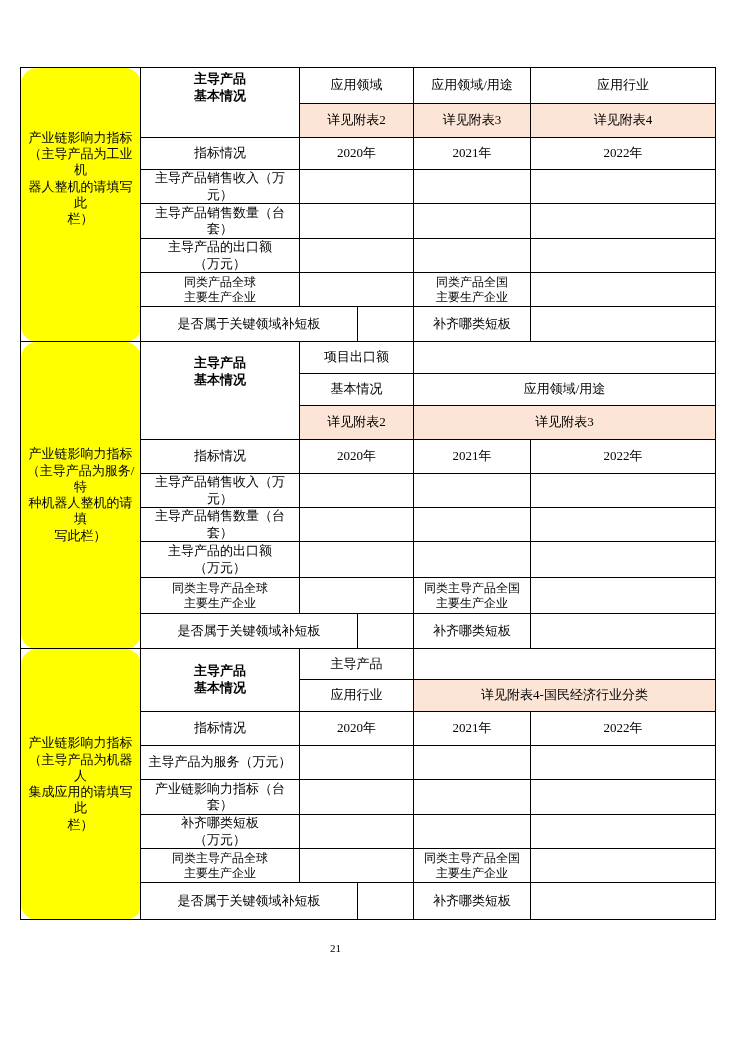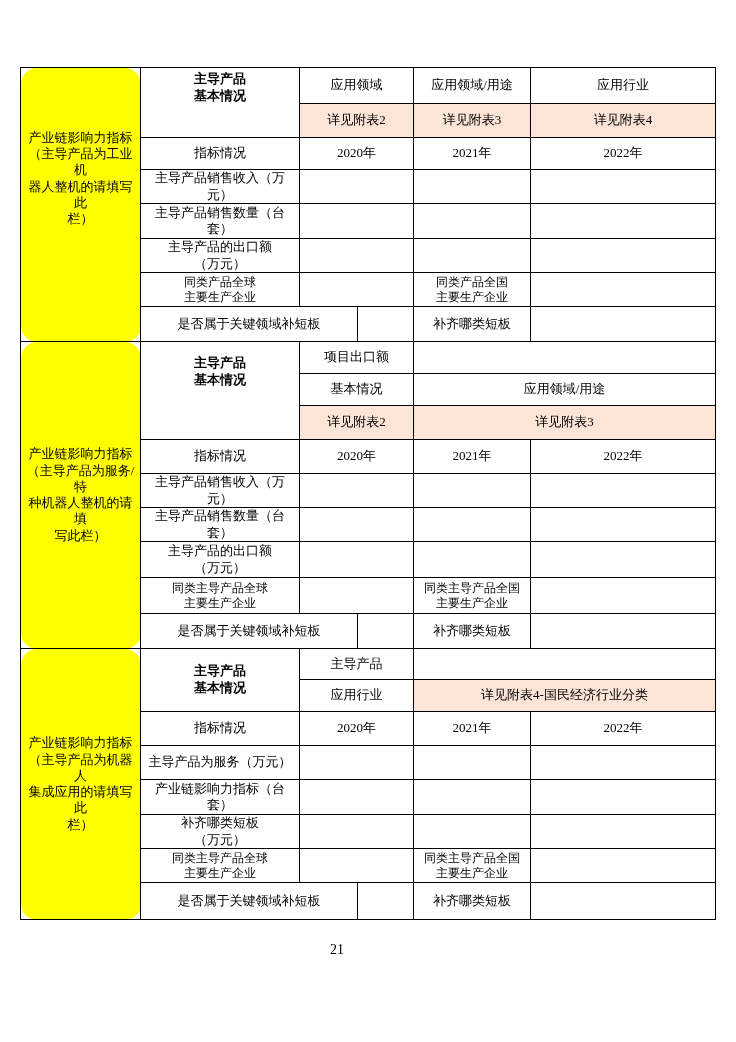--- a/index.html
+++ b/index.html
@@ -26,21 +26,21 @@
   }
   td.yellow { background:var(--row-label-bg,#FFFF00);border-radius:16px; }
   td.peach  { background:var(--note-bg,#FCE4D6);font-family:Liberation Serif, serif; }
   td.hdr    { font-weight:bold; line-height:1.3; }
   td.hdr-t1 { vertical-align:top; padding-top:3px; }
   td.hdr-t2 { vertical-align:top; padding-top:13px; }
   td.sm     { font-size:12px; line-height:1.2; }
   td.lift   { padding-bottom:52px; }
   .page-number {
     position:absolute; left:330px; top:942px;
-    font-size:14px;
+    font-size:11px;
   }
 </style>
 </head>
 <body>
 
 <div class="page">
 
   <table class="form">
     <colgroup>
       <col style="width:120px">

